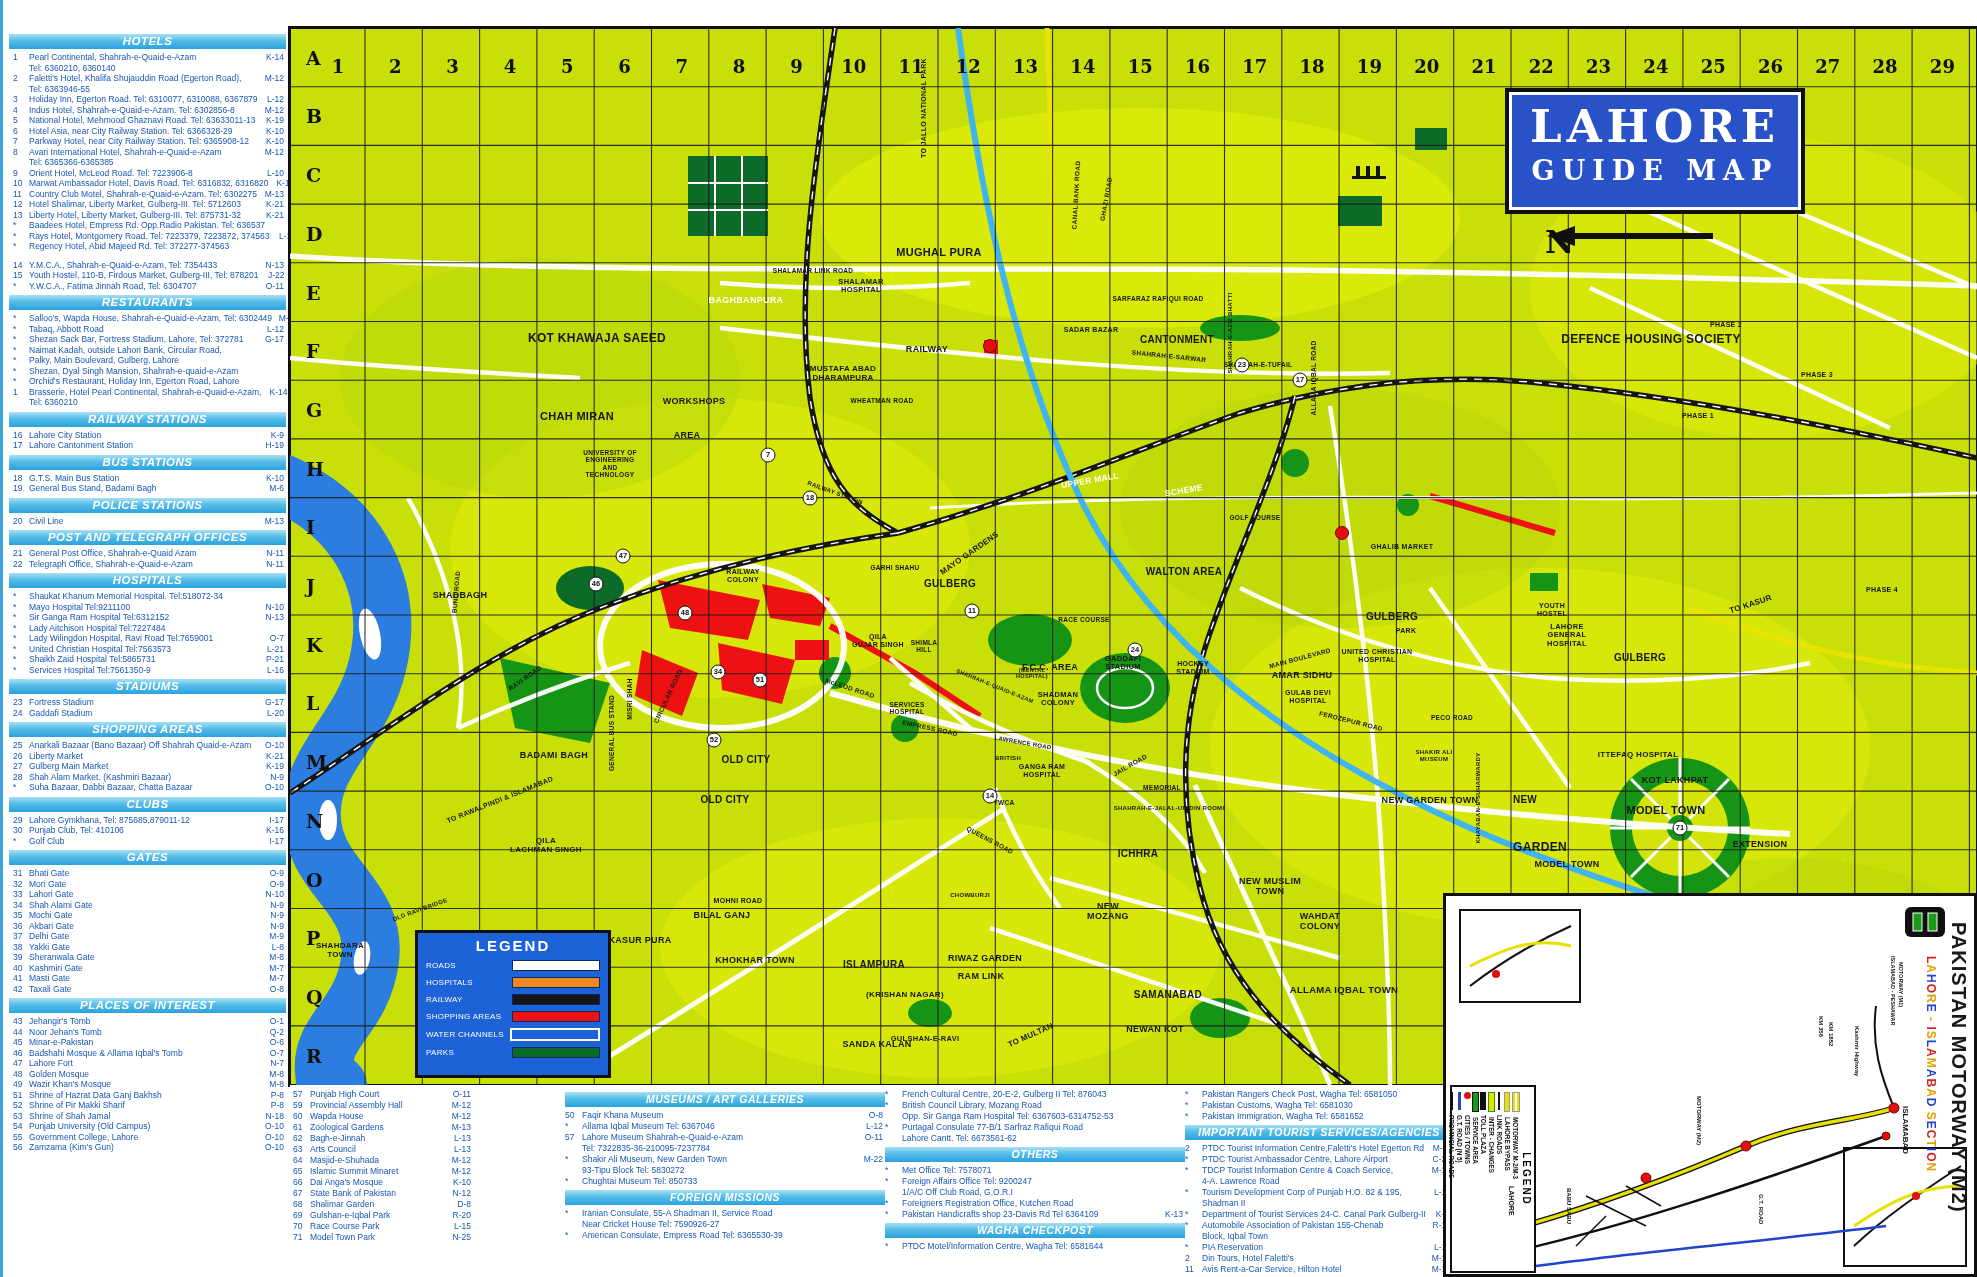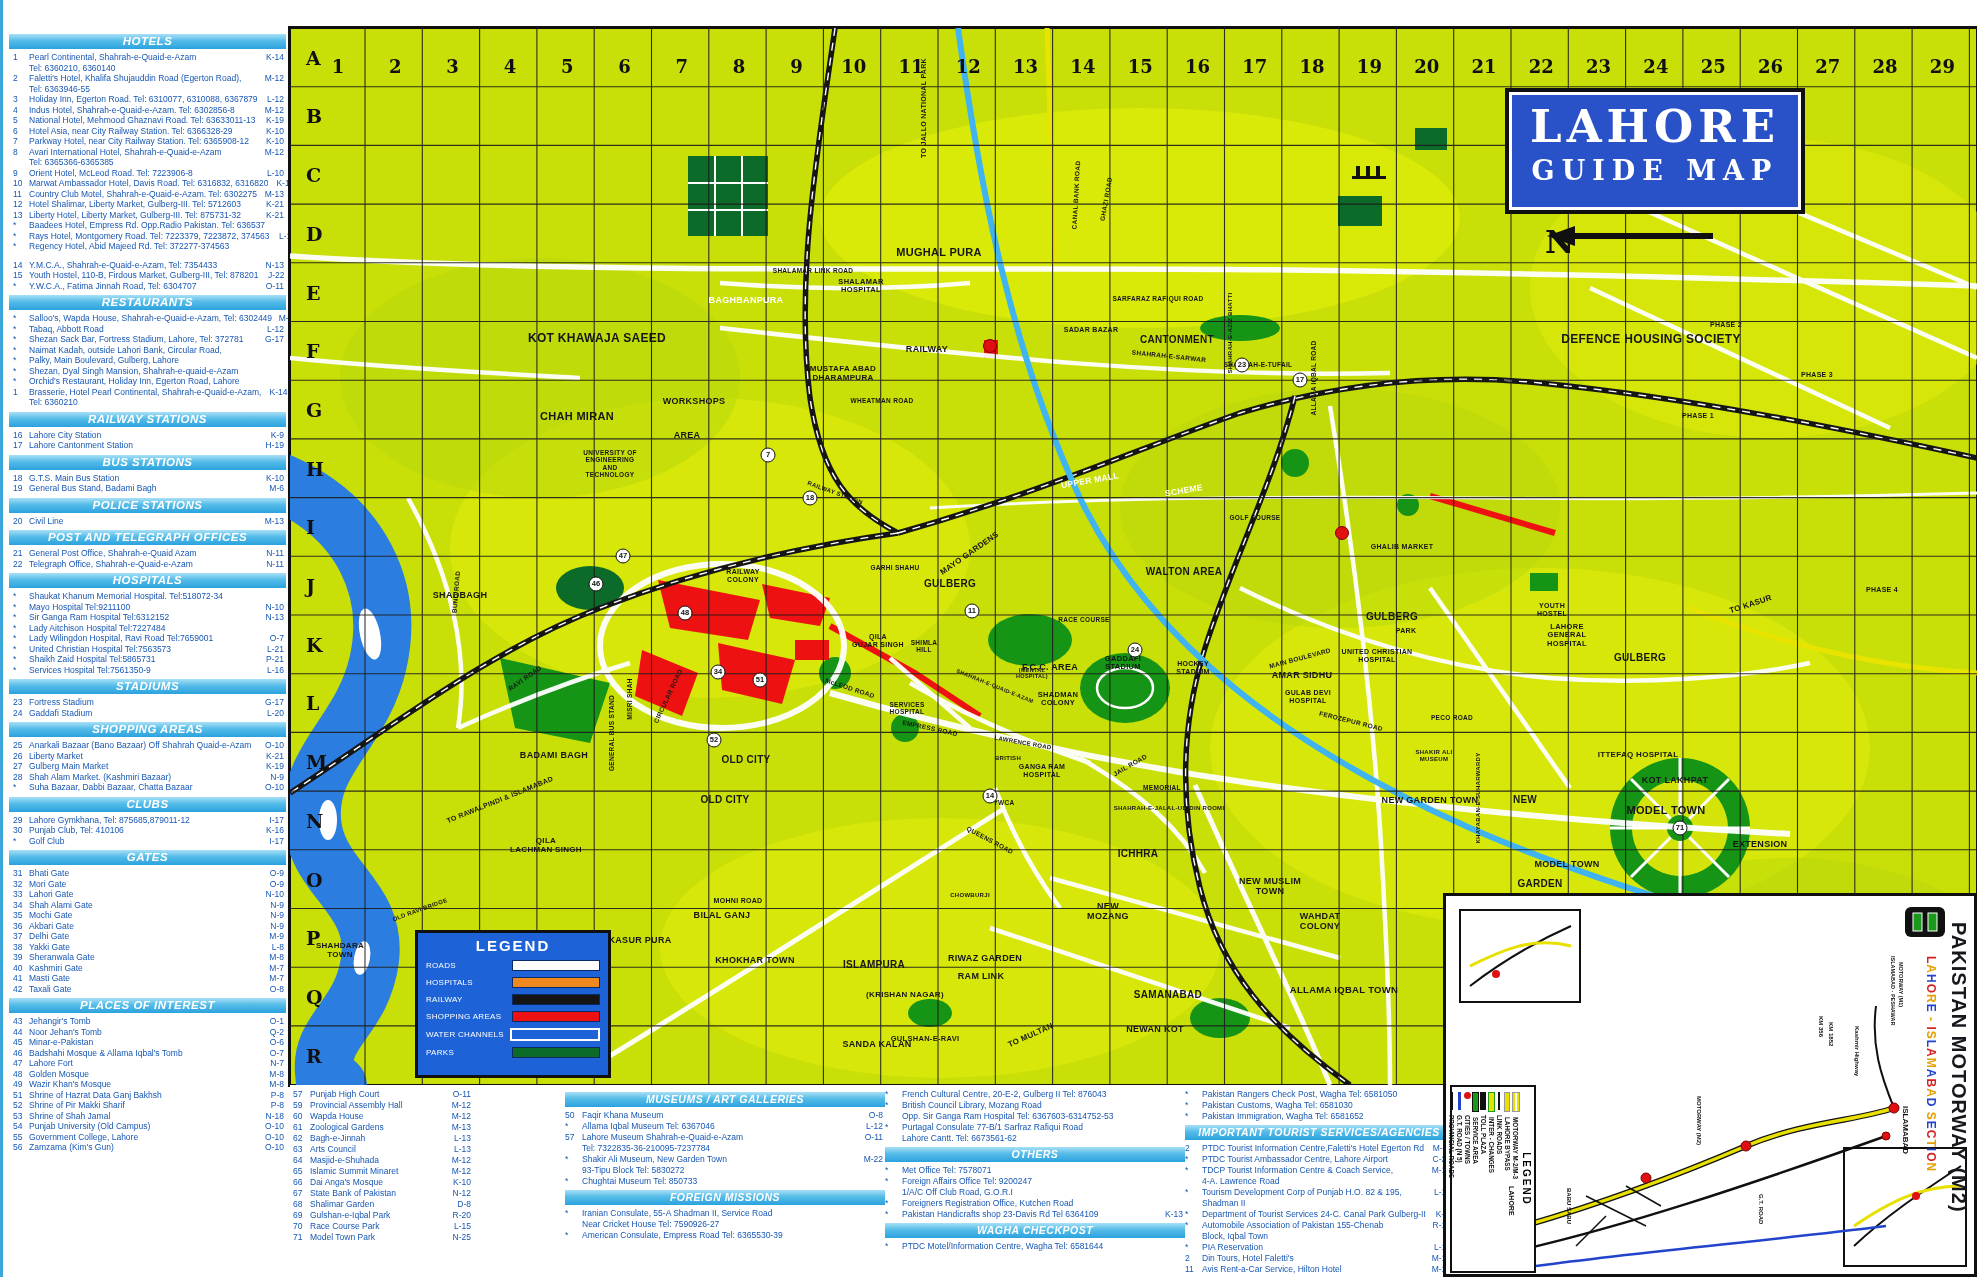--- a/index.html
+++ b/index.html
@@ -943,21 +943,21 @@
         <div class="mlabel" style="left: 752px; top: 743px; font-size: 7px; transform: translate(-50%, -50%);">GANGA RAM
 HOSPITAL</div>
         <div class="mlabel" style="left: 718px; top: 730px; font-size: 6px; transform: translate(-50%, -50%);">BRITISH</div>
         <div class="mlabel" style="left: 714px; top: 775px; font-size: 6.5px; transform: translate(-50%, -50%);">YWCA</div>
         <div class="mlabel" style="left: 872px; top: 760px; font-size: 6.5px; transform: translate(-50%, -50%);">MEMORIAL</div>
         <div class="mlabel" style="left: 733px; top: 715px; font-size: 6px; transform: translate(-50%, -50%) rotate(10deg);">LAWRENCE ROAD</div>
         <div class="mlabel" style="left: 879px; top: 780px; font-size: 6px; transform: translate(-50%, -50%);">SHAHRAH-E-JALAL-UD-DIN ROOMI</div>
         <div class="mlabel" style="left: 1188px; top: 770px; font-size: 6px; transform: translate(-50%, -50%) rotate(-90deg);">KHAYABAN-E-SUHARWARDY</div>
         <div class="mlabel" style="left: 1140px; top: 772px; font-size: 9px; transform: translate(-50%, -50%);">NEW GARDEN TOWN</div>
         <div class="mlabel" style="left: 1235px; top: 772px; font-size: 10px; transform: translate(-50%, -50%);">NEW</div>
-        <div class="mlabel" style="left: 1250px; top: 820px; font-size: 10px; transform: translate(-50%, -50%); margin-top: 36px;">GARDEN</div>
+        <div class="mlabel" style="left: 1250px; top: 820px; font-size: 12px; transform: translate(-50%, -50%);">GARDEN</div>
         <div class="mlabel" style="left: 1376px; top: 782px; font-size: 11px; transform: translate(-50%, -50%);">MODEL TOWN</div>
         <div class="mlabel" style="left: 1385px; top: 752px; font-size: 9px; transform: translate(-50%, -50%);">KOT LAKHPAT</div>
         <div class="mlabel" style="left: 1348px; top: 727px; font-size: 8px; transform: translate(-50%, -50%);">ITTEFAQ HOSPITAL</div>
         <div class="mlabel" style="left: 1277px; top: 836px; font-size: 9px; transform: translate(-50%, -50%);">MODEL TOWN</div>
         <div class="mlabel" style="left: 1470px; top: 816px; font-size: 9px; transform: translate(-50%, -50%);">EXTENSION</div>
         <div class="mlabel" style="left: 1144px; top: 728px; font-size: 6px; transform: translate(-50%, -50%);">SHAKIR ALI
 MUSEUM</div>
         <div class="mlabel" style="left: 848px; top: 826px; font-size: 10px; transform: translate(-50%, -50%);">ICHHRA</div>
         <div class="mlabel" style="left: 980px; top: 858px; font-size: 9px; transform: translate(-50%, -50%);">NEW MUSLIM
 TOWN</div>

